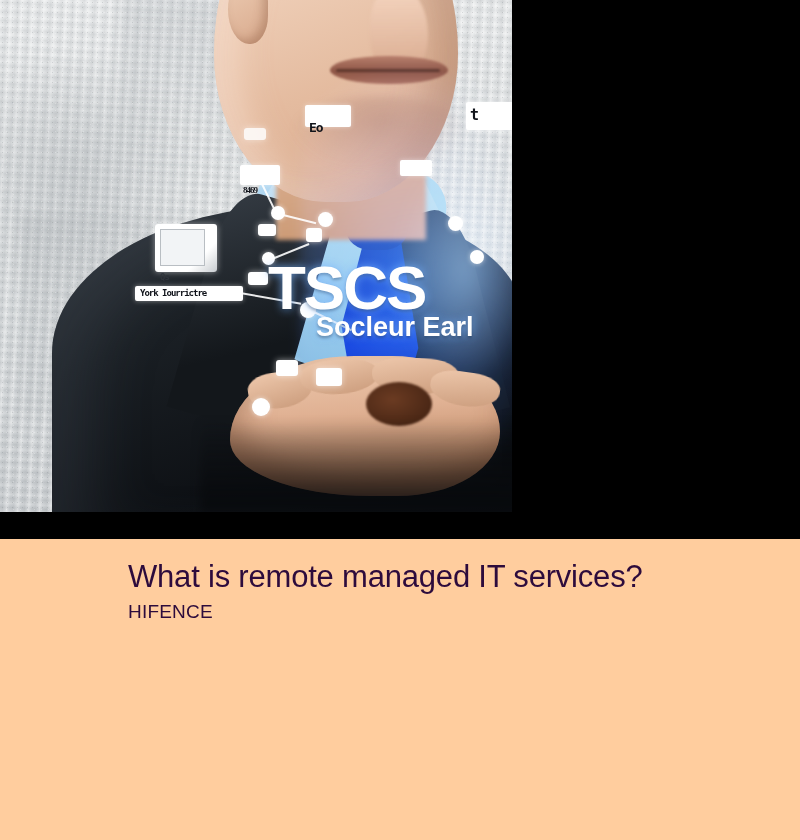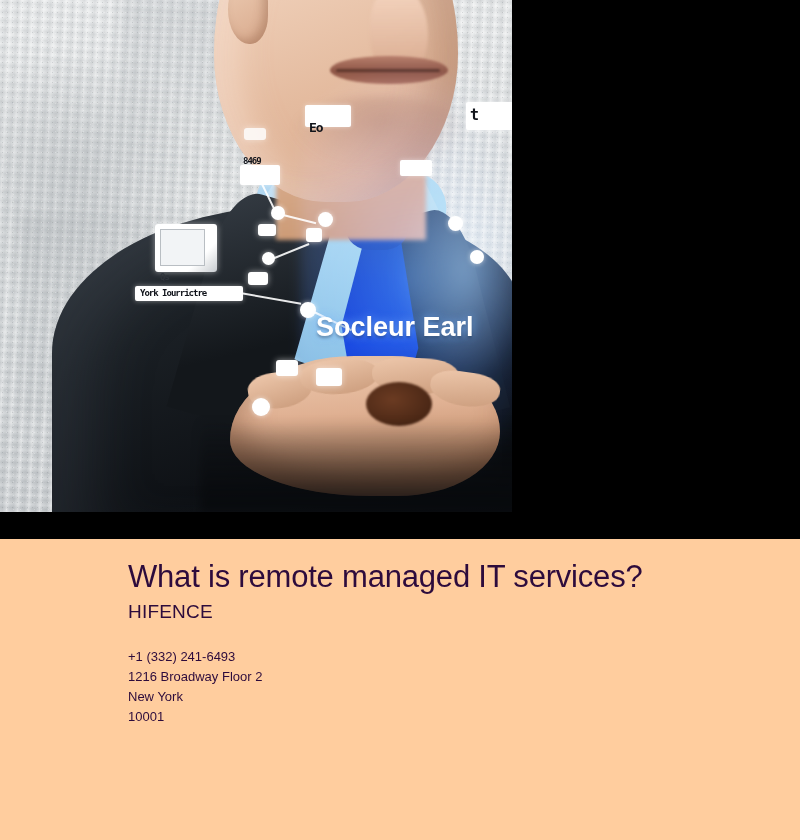--- a/index.html
+++ b/index.html
@@ -425,21 +425,21 @@
       <div class="finger f4"></div>
       <div class="thumb-dark"></div>
       <div class="wrist-shadow"></div>
 
       <div class="ov-monitor"></div>
       <div class="ov-bar ov-b1"></div>
       <div class="ov-glyph" style="left:140px; top:288px; width:98px;">York Iourrictre</div>
       <div class="ov-glyph" style="left:160px; top:272px; width:40px; color:#30353c;">Qs</div>
 
       <div class="ov-bar ov-b2"></div>
-      <div class="ov-glyph" style="left:243px; top:156px; width:36px;">8469</div>
+      <div class="ov-glyph" style="left:243px; top:185px; width:36px;font-family:Liberation Serif, serif;">8469</div>
 
       <div class="ov-bar ov-b3"></div>
       <div class="ov-glyph" style="left:309px; top:120px; width:42px; font-size:13px;">Eo</div>
 
       <div class="ov-bar ov-b4"></div>
       <div class="ov-glyph" style="left:470px; top:106px; width:44px; font-size:15px;">t</div>
 
       <div class="ov-bar ov-b5"></div>
 
       <div class="ov-dot" style="left:271px; top:206px; width:14px; height:14px;"></div>
@@ -456,34 +456,29 @@
       <div class="ov-line" style="left:312px; top:310px; width:44px; transform: rotate(26deg);"></div>
       <div class="ov-line" style="left:262px; top:183px; width:28px; transform: rotate(64deg);"></div>
 
       <div class="ov-node" style="left:258px; top:224px; width:18px; height:12px;"></div>
       <div class="ov-node" style="left:306px; top:228px; width:16px; height:14px;"></div>
       <div class="ov-node" style="left:248px; top:272px; width:20px; height:13px;"></div>
       <div class="ov-node" style="left:276px; top:360px; width:22px; height:16px;"></div>
       <div class="ov-node" style="left:316px; top:368px; width:26px; height:18px;"></div>
       <div class="ov-node" style="left:244px; top:128px; width:22px; height:12px; opacity:.85;"></div>
 
+      <div class="bigtext bigtext-1">TSCS</div>
       <div class="bigtext bigtext-2">Socleur Earl</div>
 
     </div>
   </div>
 
   <div class="content">
 
     <h1 class="headline">What is remote managed IT services?</h1>
 
     <h2 class="subtitle">HIFENCE</h2>
 
-    <ul class="contact">
-      <li>+1 (332) 241-6493</li>
-      <li>1216 Broadway Floor 2</li>
-      <li>New York</li>
-      <li>10001</li>
-    </ul>
 
 
   </div>
 
 </div>
 
 </body></html>

